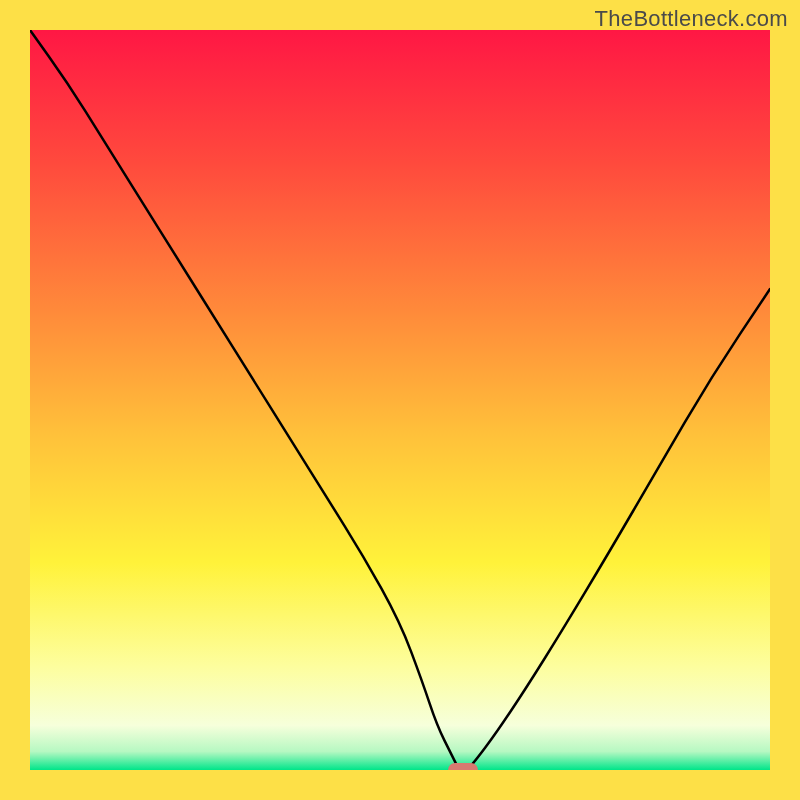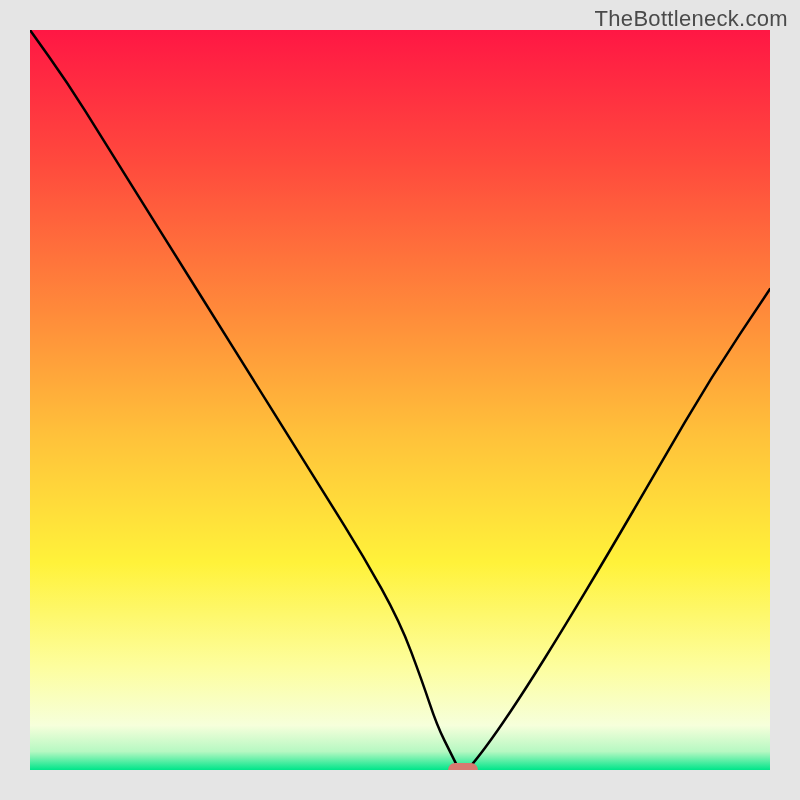--- a/index.html
+++ b/index.html
@@ -8,21 +8,21 @@
     width: 800px;
     height: 800px;
     background: #000;
     overflow: hidden;
     font-family: Arial, Helvetica, sans-serif;
   }
   .frame {
     position: relative;
     width: 800px;
     height: 800px;
-    background: #e5e5e5;
+    background: #fde047;
   }
   .watermark {
     position: absolute;
     top: 6px;
     right: 12px;
     color: #4a4a4a;
     font-size: 22px;
     font-weight: 500;
     letter-spacing: 0.3px;
     z-index: 10;

